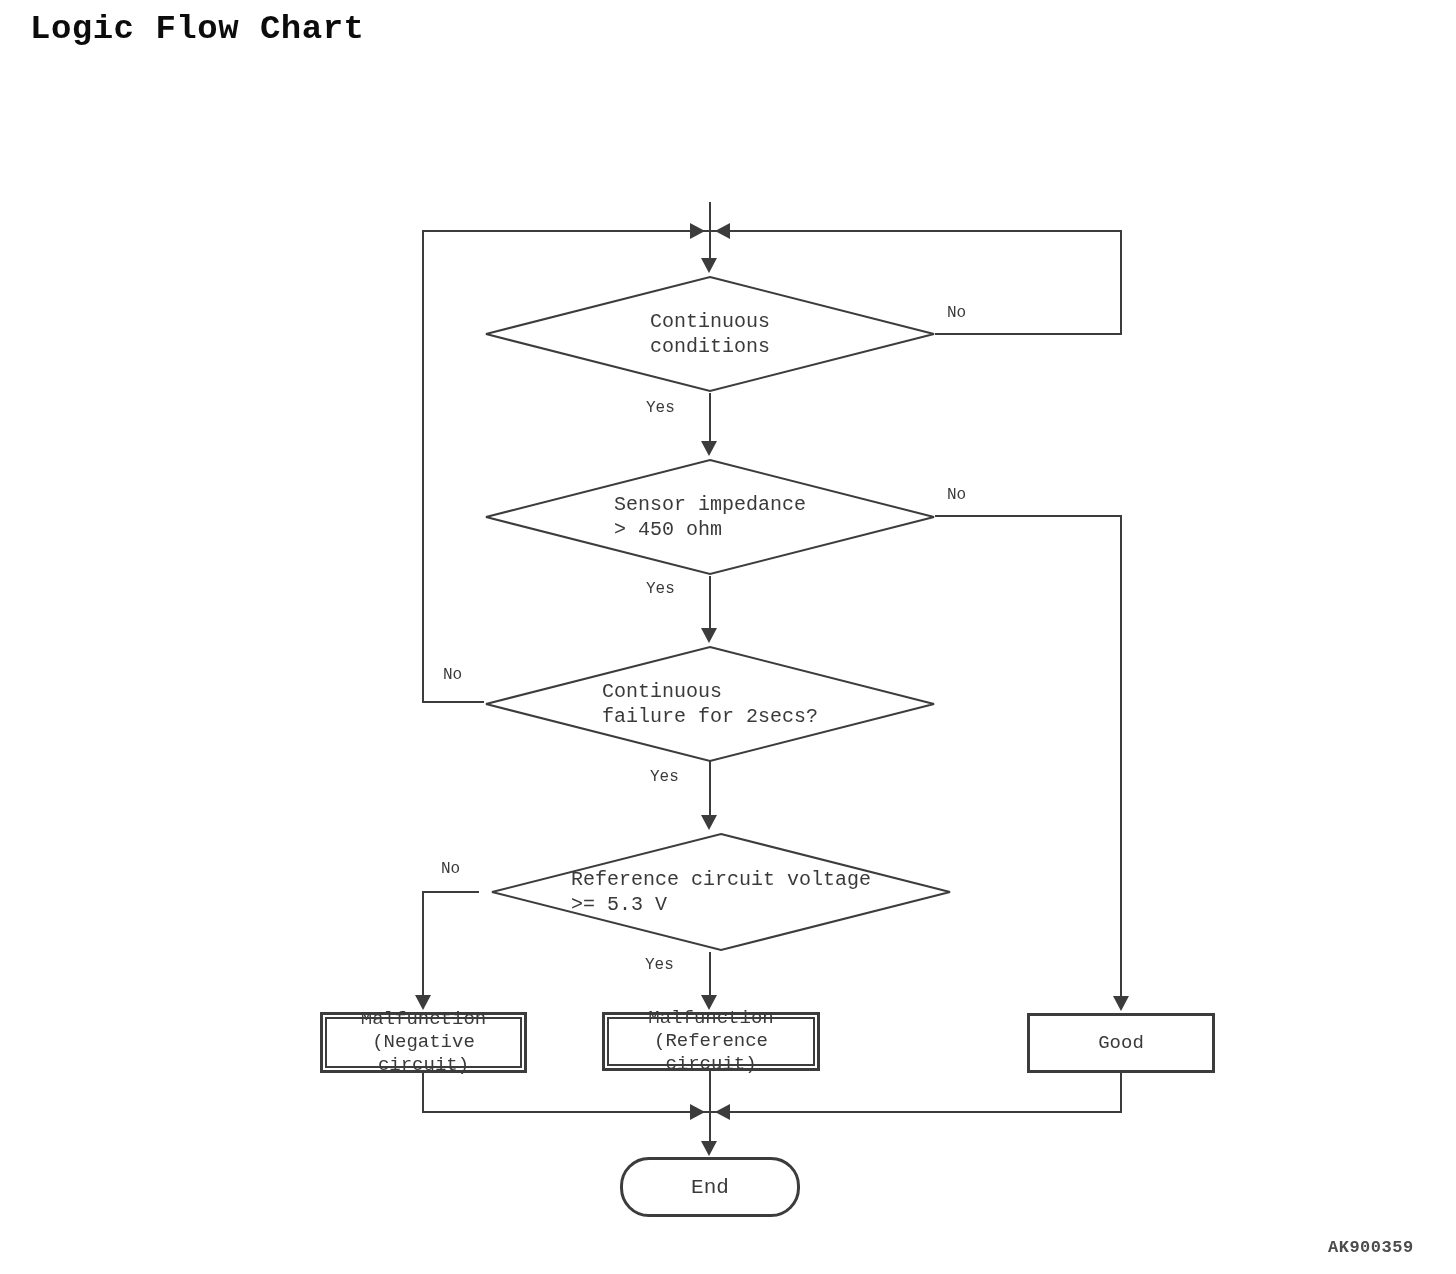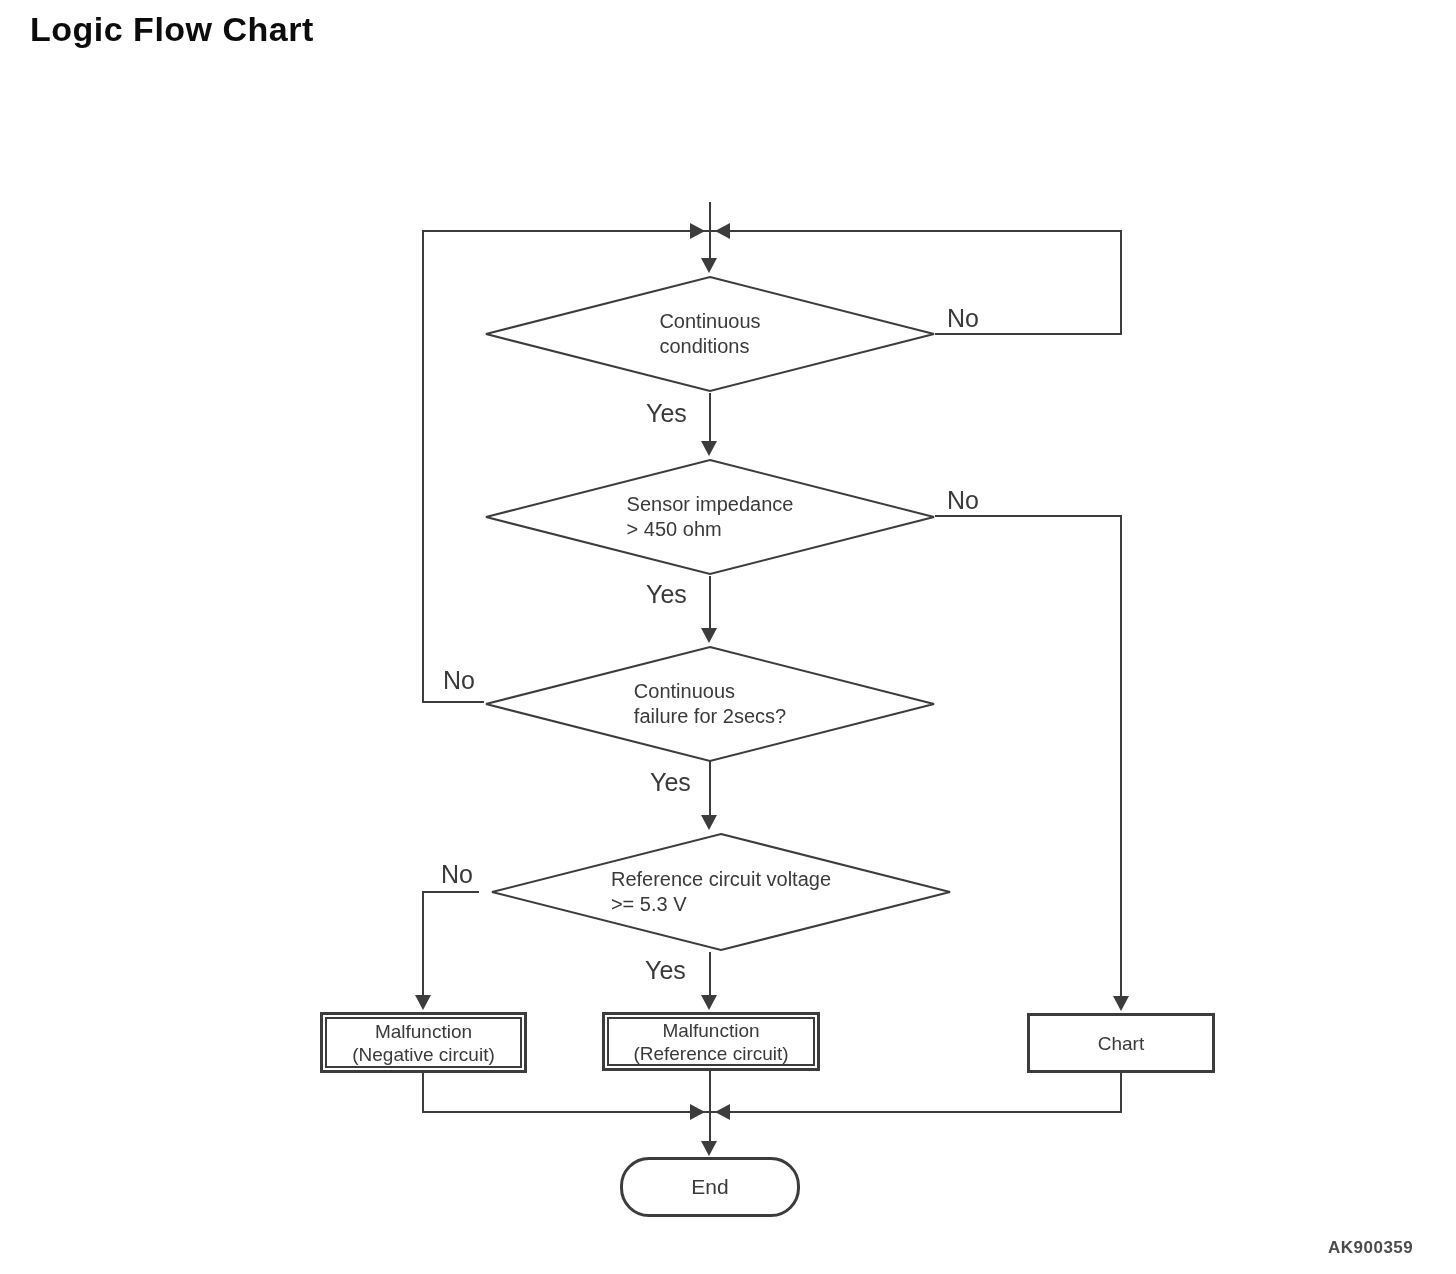--- a/index.html
+++ b/index.html
@@ -5,21 +5,21 @@
   :root{
     --line:#3c3c3c;
     --text:#3a3a3a;
     --bg:#ffffff;
   }
   html,body{margin:0;padding:0;background:var(--bg);}
   #canvas{
     position:relative;
     width:1456px;height:1274px;
     background:var(--bg);
-    font-family:Liberation Sans, sans-serif;
+    font-family:Liberation Mono, monospace;
     overflow:hidden;
   }
   .page-title{
     position:absolute;left:30px;top:10px;
     font-size:34px;font-weight:700;color:#0c0c0c;
     letter-spacing:0.5px;margin:0;
   }
   
   .vl,.hl{position:absolute;background:var(--line);}
   .vl{width:2px;}
@@ -50,21 +50,21 @@
     position:absolute;box-sizing:border-box;
     border:3px solid var(--line);background:var(--bg);
     display:flex;align-items:center;justify-content:center;
     font-size:19px;line-height:23px;color:var(--text);text-align:center;
   }
   .result span{white-space:pre-line;}
   .result.double::after{
     content:"";position:absolute;inset:2px;border:2px solid var(--line);pointer-events:none;
   }
   .edge-label{
-    position:absolute;font-size:25px;color:var(--text);
+    position:absolute;font-size:16px;color:var(--text);
   }
   .figure-code{
     position:absolute;left:1328px;top:1238px;
     font-size:17px;font-weight:700;color:#4c4c4c;letter-spacing:0.5px;
   }
 </style>
 </head>
 <body>
 
 <div id="canvas">
@@ -166,21 +166,21 @@
 
   <div class="result double" style="left:320px;top:1012px;width:207px;height:61px;">
     <span>Malfunction
 (Negative circuit)</span>
   </div>
   <div class="result double" style="left:602px;top:1012px;width:218px;height:59px;">
     <span>Malfunction
 (Reference circuit)</span>
   </div>
   <div class="result" style="left:1027px;top:1013px;width:188px;height:60px;">
-    <span>Chart</span>
+    <span>Good</span>
   </div>
 
   <div class="terminator" style="left:620px;top:1157px;width:180px;height:60px;justify-content:center;">
     <span>End</span>
   </div>
 
   <div class="figure-code">AK900359</div>
 
 </div>
 

